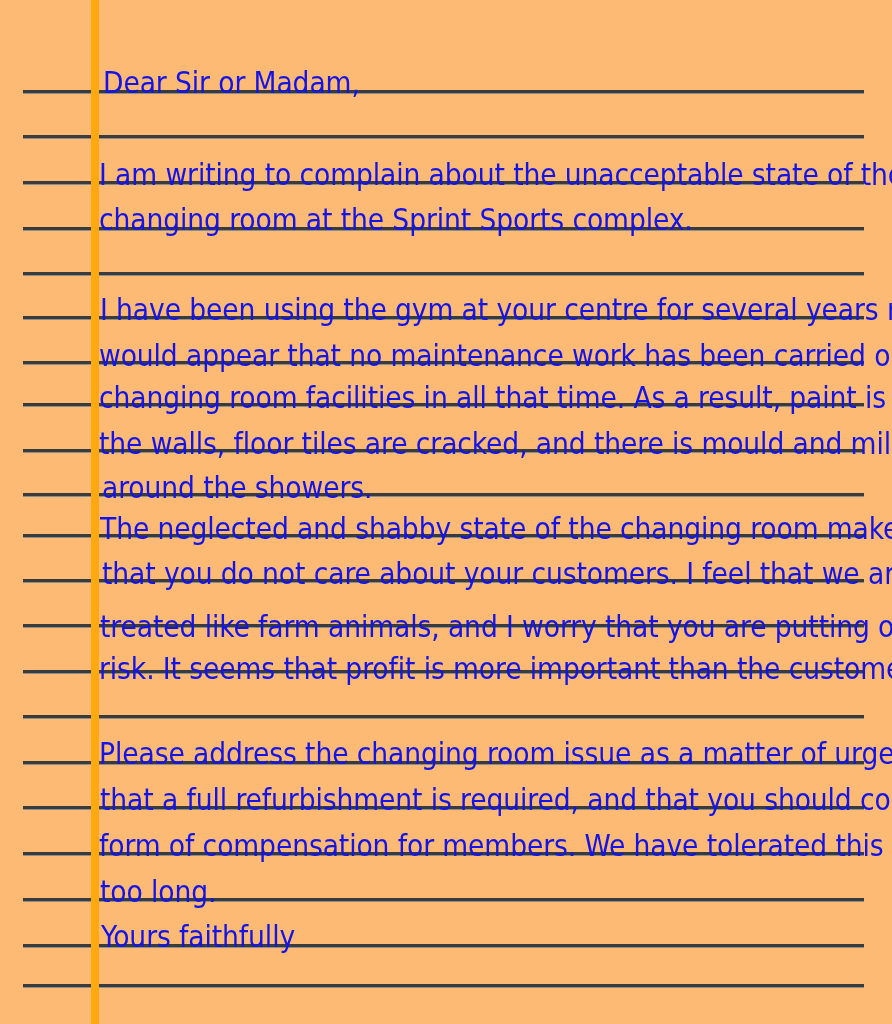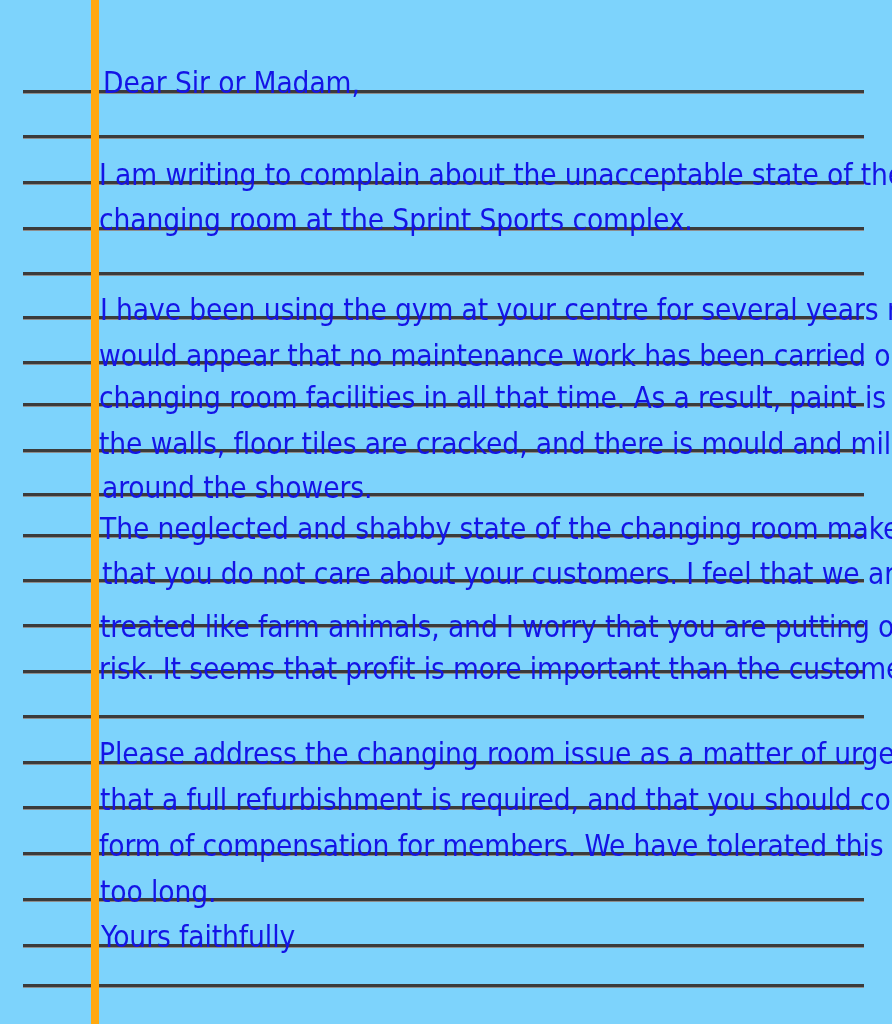--- a/index.html
+++ b/index.html
@@ -6,21 +6,21 @@
   html, body {
     margin: 0;
     padding: 0;
     background: #ffffff;
   }
 
   #page {
     position: relative;
     width: 892px;
     height: 1024px;
-    background: #7dd3fc;
+    background: #fdba74;
     overflow: hidden;
     font-family: "DejaVu Sans Condensed", "Liberation Sans Narrow", "Liberation Sans", sans-serif;
   }
 
   
   #rules {
     position: absolute;
     left: 0; top: 0;
     width: 892px;
     height: 1024px;

